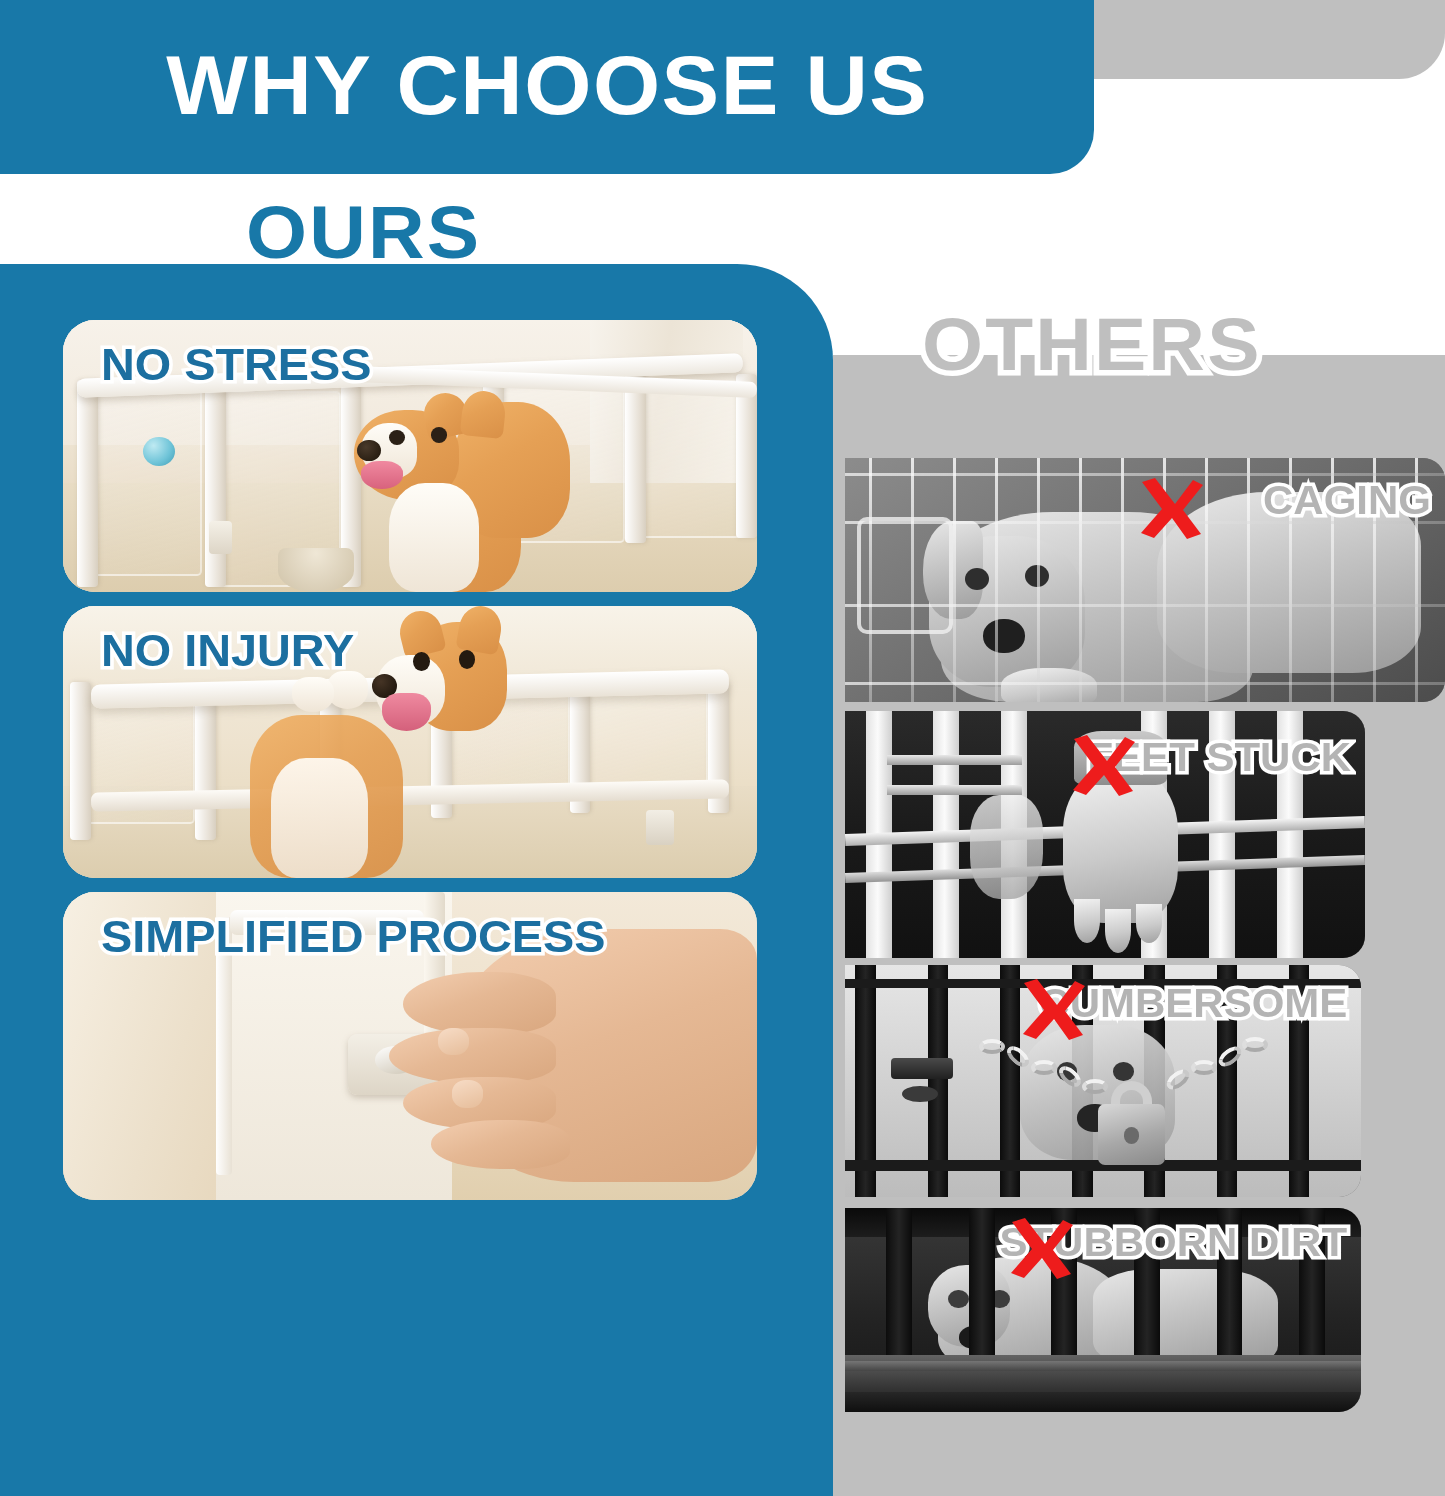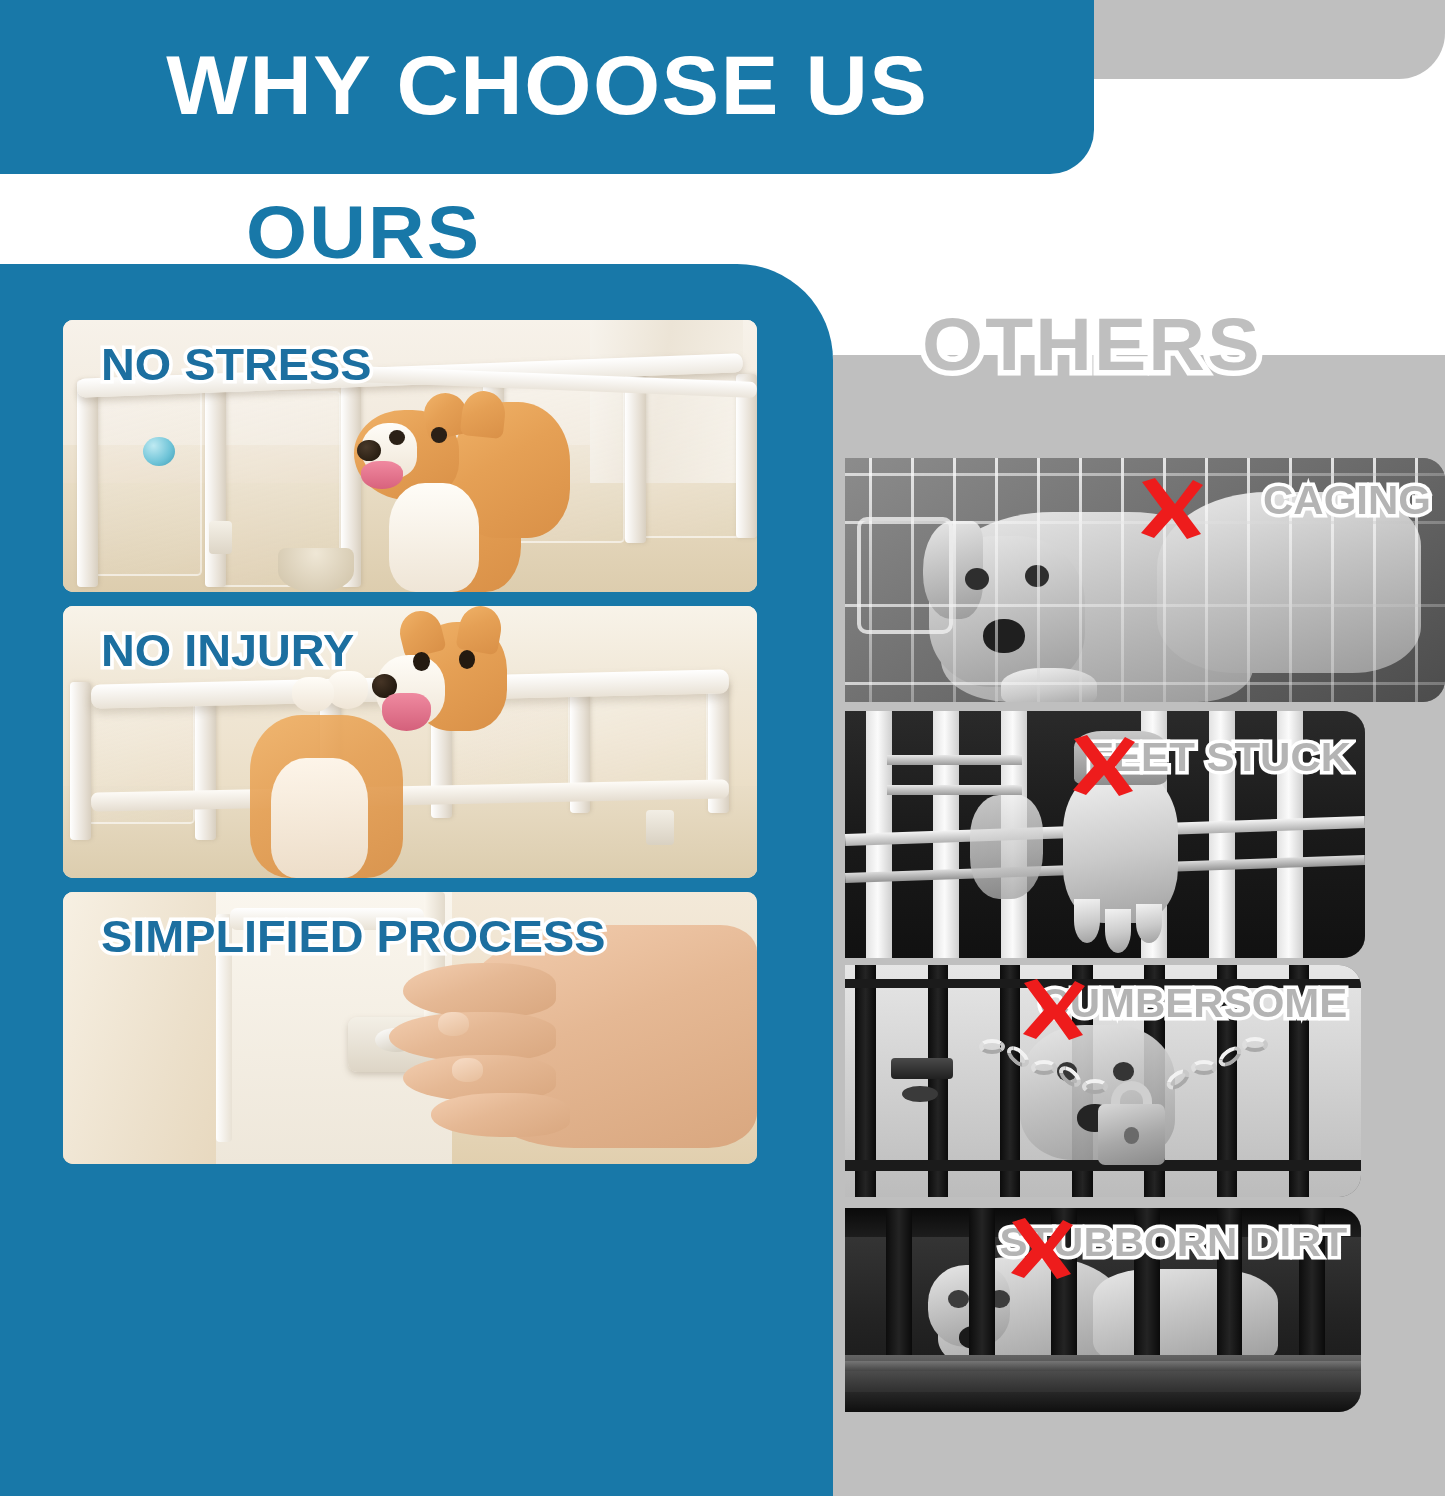--- a/index.html
+++ b/index.html
@@ -110,21 +110,21 @@
     transform-origin: left center;
     white-space: nowrap;
     z-index: 6;
   }
 
   
   .ours-card {
     position: absolute;
     left: 63px;
     width: 694px;
-    border-radius: 10px;
+    border-radius: 32px;
     overflow: hidden;
     background: #efe7dc;
   }
 
   .ours-card .photo {
     position: absolute;
     inset: 0;
   }
 
   .ours-label {
@@ -458,21 +458,21 @@
 
       <div class="ph dog-white" style="left:38%;top:24%;width:6%;height:14%;border-radius:40% 40% 48% 48%"></div>
       <div class="ph dog-white" style="left:33%;top:26%;width:6%;height:13%;border-radius:40% 40% 48% 48%"></div>
 
       <div class="ph dog-body" style="left:27%;top:40%;width:22%;height:60%;border-radius:34% 40% 24% 26%;opacity:.92"></div>
       <div class="ph dog-white" style="left:30%;top:56%;width:14%;height:44%;border-radius:36% 36% 26% 26%;opacity:.9"></div>
     </div>
     <div class="ours-label">NO INJURY</div>
   </div>
 
-  <div class="ours-card" style="top:892px;height:272px">
+  <div class="ours-card" style="top:892px;height:308px">
     <div class="photo">
       <div class="ph c3-bg"></div>
       <div class="ph c3-fur"></div>
       <div class="ph c3-pen"></div>
       <div class="ph" style="left:22%;top:8%;width:2.4%;height:84%;background:linear-gradient(90deg,#ffffff,#e8e1d4);border-radius:4px"></div>
       <div class="ph" style="left:52%;top:0%;width:3%;height:70%;background:linear-gradient(90deg,#fbf7ef,#e2dacb);border-radius:4px"></div>
       <div class="ph" style="left:24%;top:6%;width:28%;height:8%;background:linear-gradient(180deg,#ffffff,#e9e2d5);border-radius:7px"></div>
       <div class="ph c3-latch"></div>
       <div class="ph" style="left:45%;top:50%;width:6%;height:9%;border-radius:50%;background:linear-gradient(160deg,#ffffff,#cfc7b6)"></div>
 

